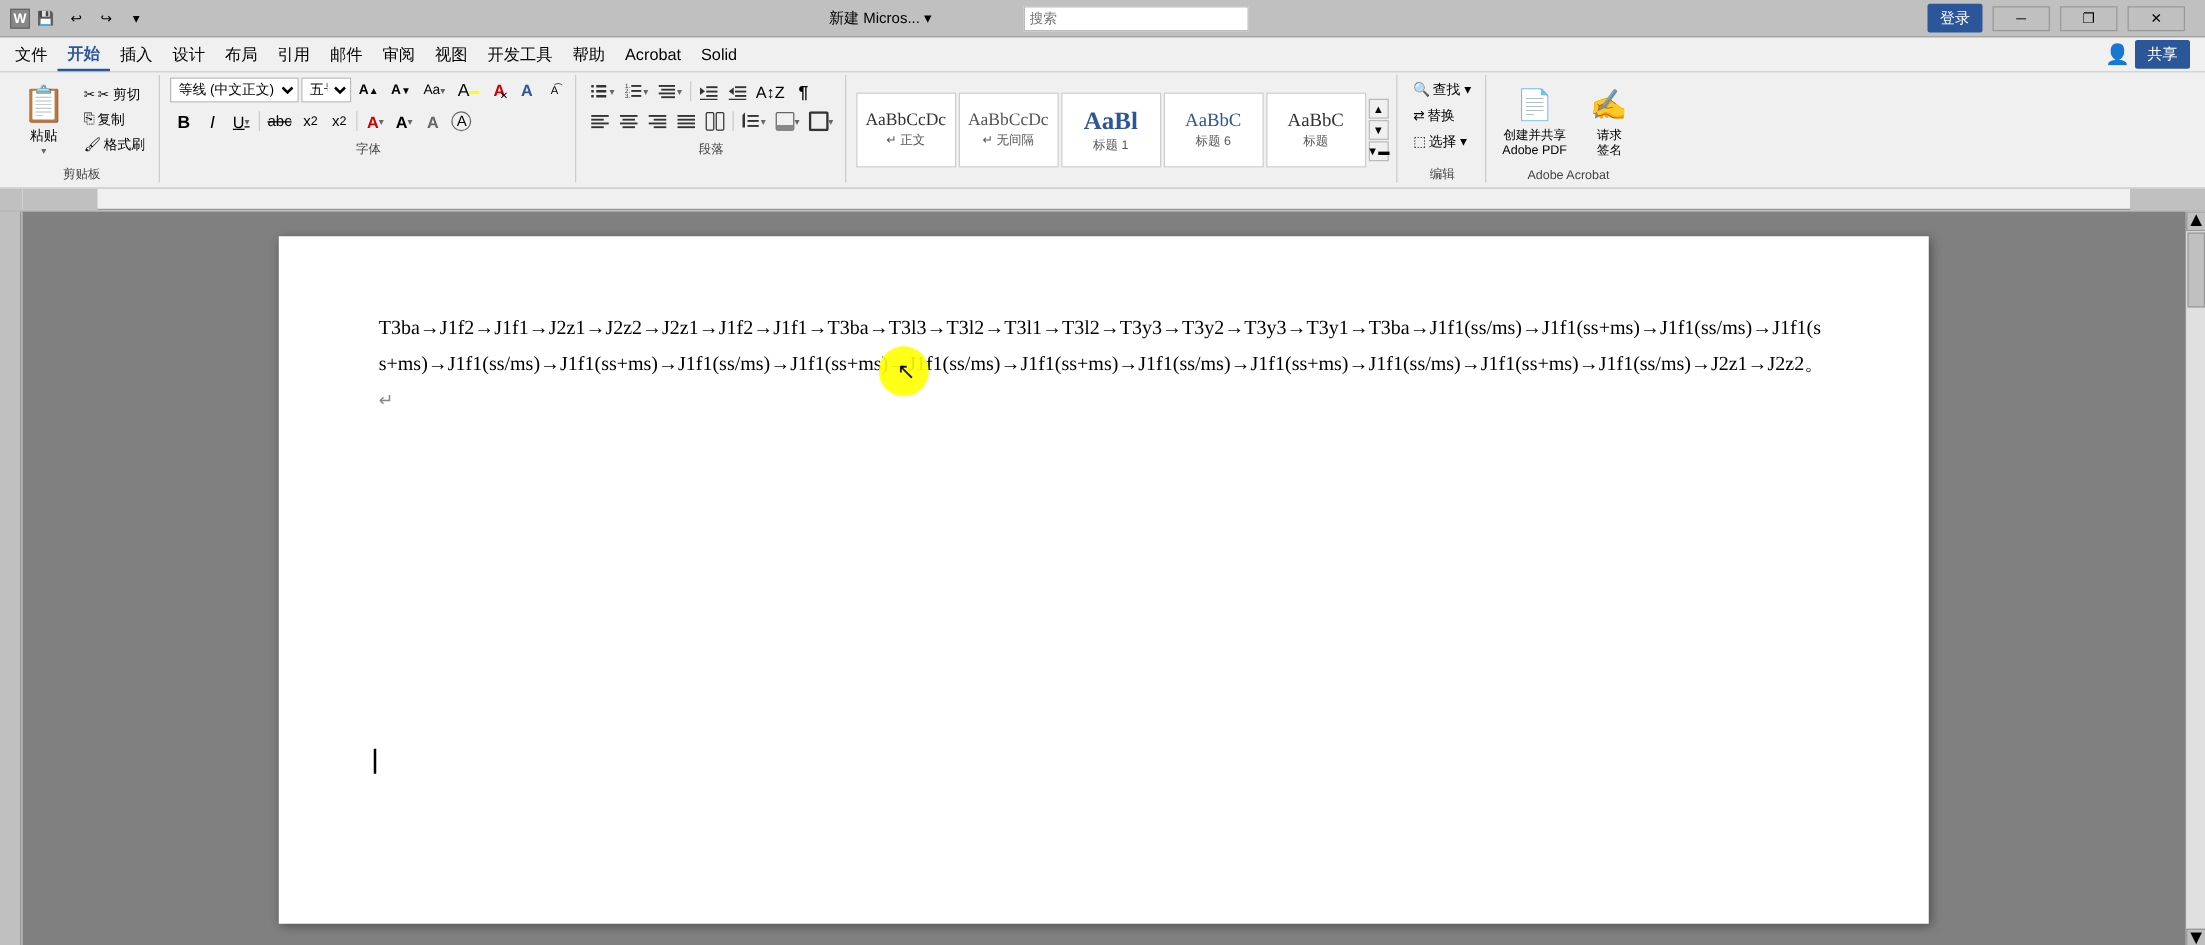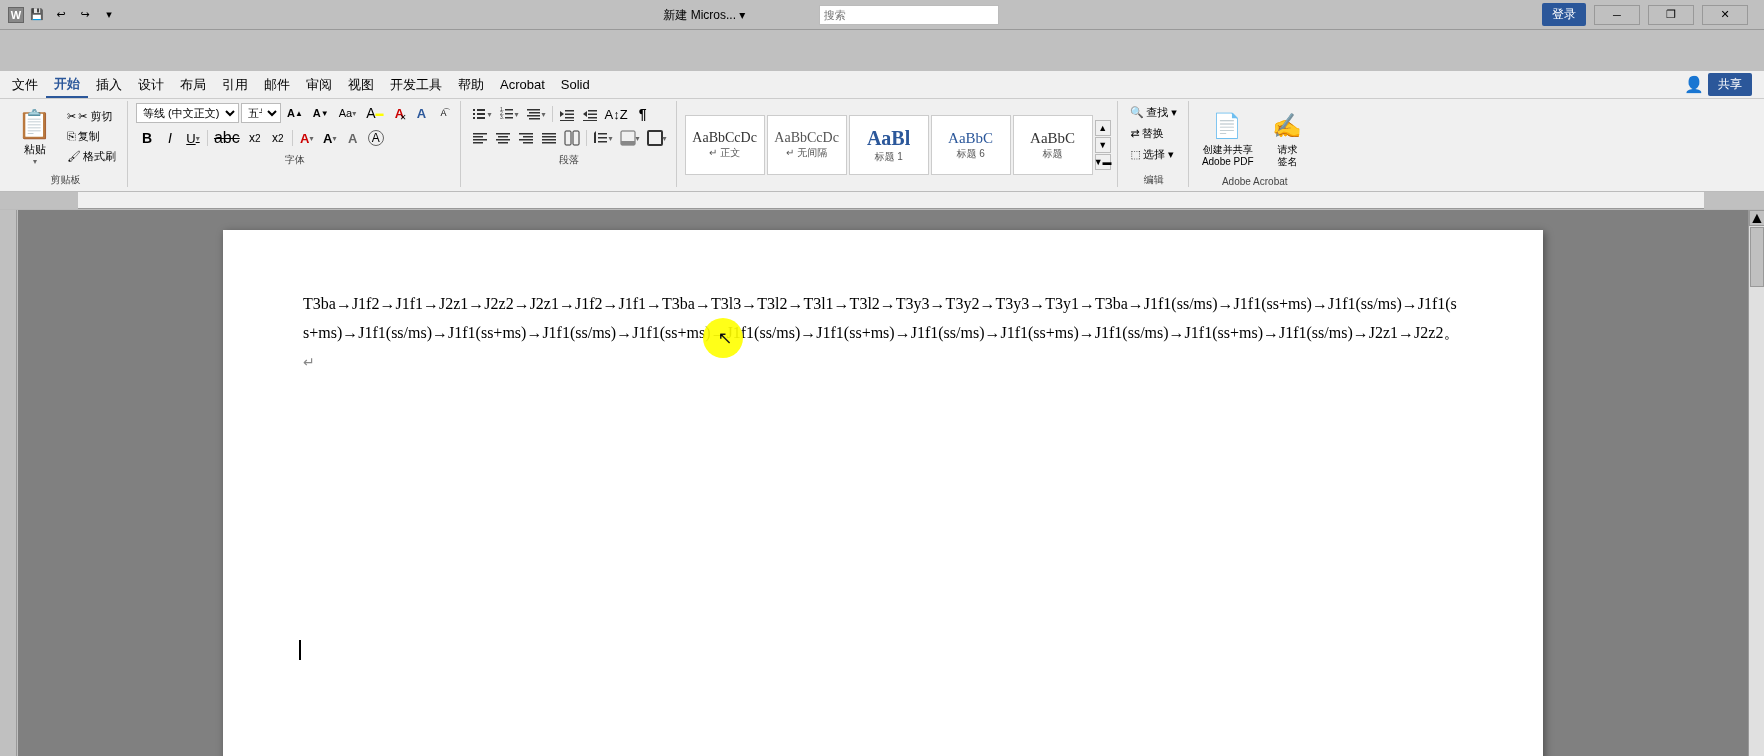--- a/index.html
+++ b/index.html
@@ -25,21 +25,20 @@
 
     
     .menu-bar {
       height: 28px;
       background: #f0f0f0;
       display: flex;
       align-items: center;
       padding: 12px 4px;
       border-bottom: 1px solid #ccc;
       font-size: 13px;
-      margin-top: 41px;
     }
     .menu-item {
       padding: 3px 8px;
       cursor: pointer;
       white-space: nowrap;
     }
     .menu-item.active { border-bottom: 2px solid #2b579a; color: #2b579a; font-weight: bold; }
 
     
     .ribbon {
@@ -335,21 +334,21 @@
           </div>
           <div class="ribbon-btn" style="font-size:13px;font-weight:bold;color:#2b579a;">A</div>
           <div class="ribbon-btn" style="font-size:9px;">A͡</div>
         </div>
 
         <div class="font-format-row">
           <div class="fmt-btn" style="font-weight:bold;font-size:14px;">B</div>
           <div class="fmt-btn" style="font-style:italic;font-size:14px;">I</div>
           <div class="fmt-btn underline-btn" style="font-size:13px;">U<span class="dropdown-arrow">▾</span></div>
           <div class="fmt-sep"></div>
-          <div class="fmt-btn strikethrough-btn" style="font-size:16px;">abc</div>
+          <div class="fmt-btn strikethrough-btn" style="font-size:12px;">abc</div>
           <div class="fmt-btn" style="font-size:12px;">x<sub>2</sub></div>
           <div class="fmt-btn" style="font-size:12px;">x<sup>2</sup></div>
           <div class="fmt-sep"></div>
           <div class="fmt-btn">
             <span style="font-size:13px;font-weight:bold;color:#cc0000;">A</span>
             <span class="dropdown-arrow">▾</span>
           </div>
           <div class="fmt-btn">
             <span style="font-size:13px;font-weight:bold;">A</span>
             <span class="dropdown-arrow">▾</span>

